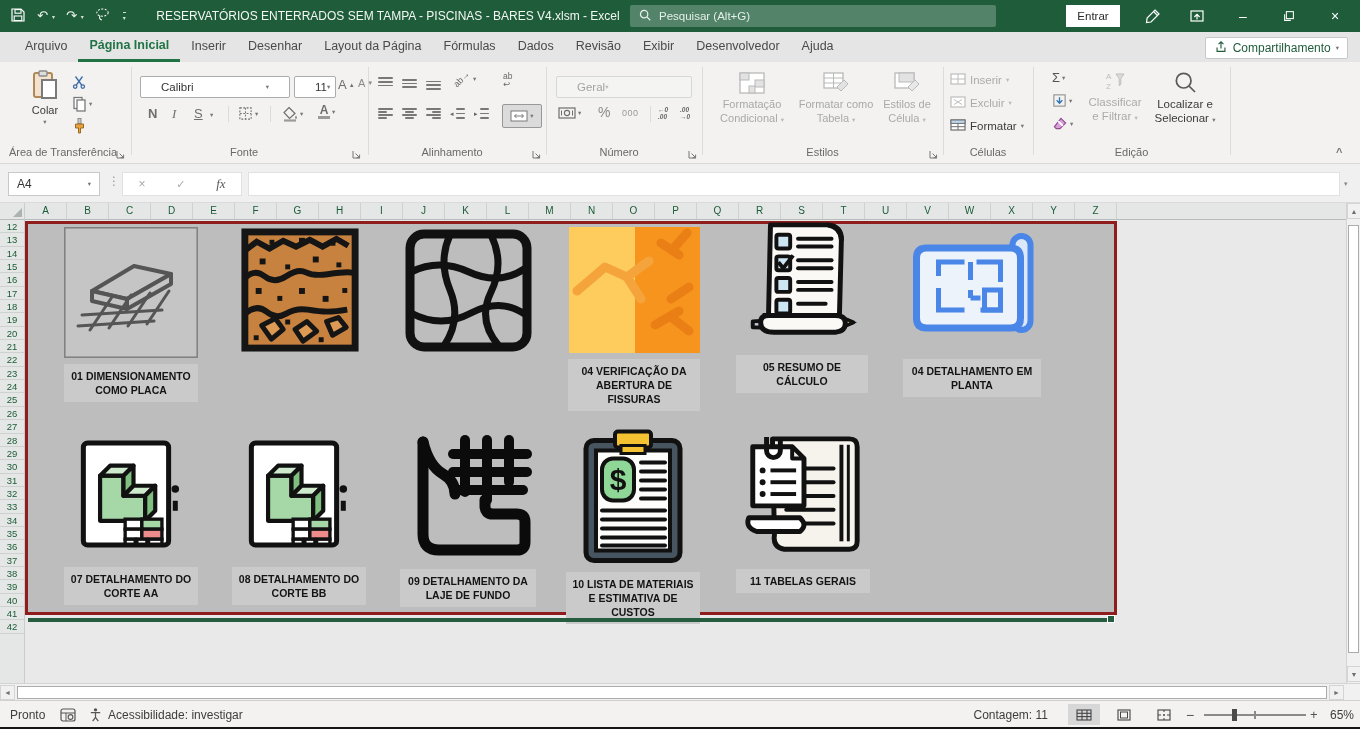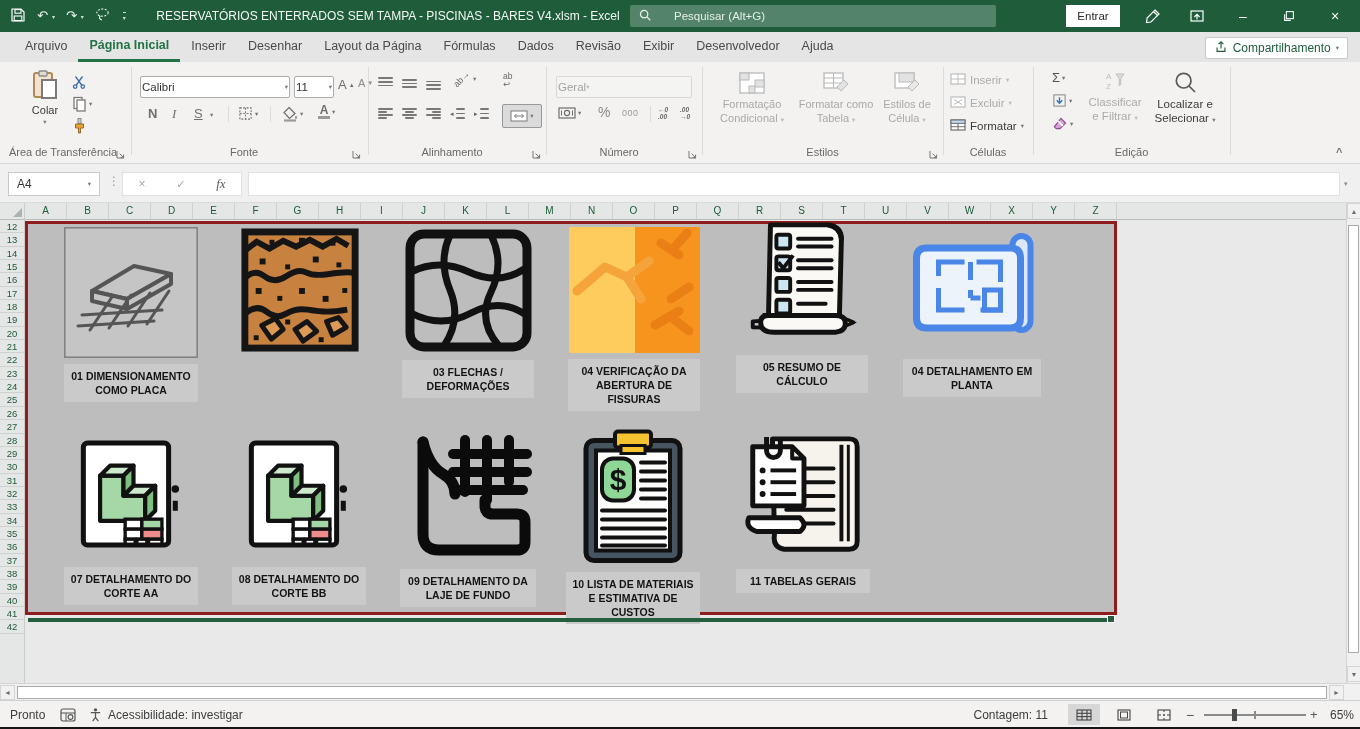--- a/index.html
+++ b/index.html
@@ -6,41 +6,41 @@
   html,body{width:1360px;height:729px;}
   body{font-family:"Liberation Sans","DejaVu Sans",sans-serif;font-size:12px;overflow:hidden;background:#fff;}
   #app{position:relative;width:1360px;height:729px;background:#fff;overflow:hidden;}
 
   
   .titlebar{position:absolute;left:0;top:0;width:1360px;height:32px;background:#1E5C3A;color:#fff;}
   .qat{position:absolute;left:10px;top:0;height:32px;display:flex;align-items:center;gap:11px;color:#fff;}
   .qat .gl{font-size:13px;line-height:32px;color:#E9F1EB;}
   .qat .mini{font-size:6px;color:#CFE0D5;margin-left:-7px;}
   .title-text{position:absolute;left:148px;top:0;width:480px;height:32px;line-height:32px;text-align:center;font-size:12px;color:#F2F7F3;white-space:nowrap;overflow:hidden;}
-  .searchbox{position:absolute;left:630px;top:5px;width:366px;height:22px;background:rgba(255,255,255,.24);border-radius:2px;display:flex;align-items:center;padding:4px 8px;gap:22px;color:#E4EFE7;font-size:11.5px;}
+  .searchbox{position:absolute;left:630px;top:5px;width:366px;height:22px;background:rgba(255,255,255,.24);border-radius:2px;display:flex;align-items:center;padding:4px 8px;gap:7px;color:#E4EFE7;font-size:11.5px;}
   .signin{position:absolute;left:1066px;top:5px;width:54px;height:22px;background:#fff;color:#2b2b2b;font-size:11.5px;display:flex;align-items:center;justify-content:center;}
   .tbtn{position:absolute;top:0;width:30px;height:32px;display:flex;align-items:center;justify-content:center;color:#fff;}
 
   
   .tabrow{position:absolute;left:0;top:32px;width:1360px;height:30px;background:#e5e5e5;}
   .tabs{display:flex;align-items:stretch;height:30px;padding-left:14px;}
   .tab{padding:0 11px;line-height:28px;font-size:12.5px;color:#4a4a4a;white-space:nowrap;}
   .tab.active{color:#217346;font-weight:bold;border-bottom:3px solid #217346;line-height:26px;}
   .sharebtn{position:absolute;right:12px;top:5px;height:22px;border:1px solid #C8C8C8;border-radius:2px;background:#fff;display:flex;align-items:center;gap:5px;padding:0 8px;color:#1E5C3A;font-size:12px;}
 
   
   .ribbon{position:absolute;left:0;top:62px;width:1360px;height:102px;background:#F3F2F1;border-bottom:1px solid #D8D8D8;color:#444;}
   .gsep{position:absolute;top:5px;height:88px;width:1px;background:#DCDBDA;}
   .glabel{position:absolute;top:84px;height:14px;font-size:11px;color:#696969;text-align:center;white-space:nowrap;}
   .launch{position:absolute;width:9px;height:9px;}
   .bigbtn{position:absolute;display:flex;flex-direction:column;align-items:center;gap:2px;font-size:11px;color:#3b3b3b;}
   .ritem{position:absolute;display:flex;align-items:center;gap:2px;}
   .cw{font-size:6.5px;color:#777;}
   .cwd{font-size:6.5px;color:#B9B9B9;}
-  .combo{position:absolute;background:#fff;border:1px solid #ACACAC;display:flex;align-items:center;font-size:11.5px;color:#333;padding:0 1px;border-radius:2px;}
+  .combo{position:absolute;background:#fff;border:1px solid #ACACAC;display:flex;align-items:center;font-size:11.5px;color:#333;padding:0 20px;border-radius:2px;}
   .combo .cw{margin-left:auto;}
   .combo.disabled{background:#F4F4F3;border-color:#D7D7D7;color:#A3A3A3;}
   .bars{display:flex;flex-direction:column;justify-content:space-between;width:15px;height:11px;}
   .bars i{display:block;height:1.8px;background:#787878;border-radius:1px;width:100%;}
   .bars.bL i:nth-child(even){width:9px;align-self:flex-start;}
   .bars.bC i:nth-child(even){width:9px;align-self:center;}
   .bars.bR i:nth-child(even){width:9px;align-self:flex-end;}
   .vbars{display:flex;flex-direction:column;width:15px;height:13px;gap:2px;}
   .vbars i{display:block;height:1.8px;background:#787878;border-radius:1px;}
   .vbars.vT{justify-content:flex-start;}
@@ -632,21 +632,20 @@
       <div class="tile" style="left: 402px; top: 227px; width: 132px;">
         <div class="ticon" style="height: 127px; width: 131px;">
           <svg viewBox="0 0 131 127">
             <rect x="7" y="7" width="117" height="113" rx="14" fill="none" stroke="#111" stroke-width="9"></rect>
             <path d="M47,8 q-12,26 0,55 t-6,56" fill="none" stroke="#111" stroke-width="7"></path>
             <path d="M88,8 q14,28 0,57 t8,54" fill="none" stroke="#111" stroke-width="7"></path>
             <path d="M8,45 q28,-14 58,0 t57,-4" fill="none" stroke="#111" stroke-width="7"></path>
             <path d="M8,86 q30,16 60,0 t55,2" fill="none" stroke="#111" stroke-width="7"></path>
           </svg>
         </div>
-        <div class="tlabel">03 FLECHAS / DEFORMAÇÕES</div>
       </div>
       <div class="tile" style="left: 568px; top: 227px; width: 132px;">
         <div class="ticon" style="height: 126px; width: 131px;">
           <svg viewBox="0 0 131 126">
             <rect x="0" y="0" width="66" height="126" fill="#FDCC5C"></rect>
             <rect x="66" y="0" width="65" height="126" fill="#F7941E"></rect>
             <g fill="none" stroke="#F5A43C" stroke-width="9" stroke-linecap="round" stroke-linejoin="round">
               <path d="M8,64 L36,40 58,50"></path>
               <path d="M58,50 l14,22"></path>
               <path d="M58,50 L80,34"></path>

